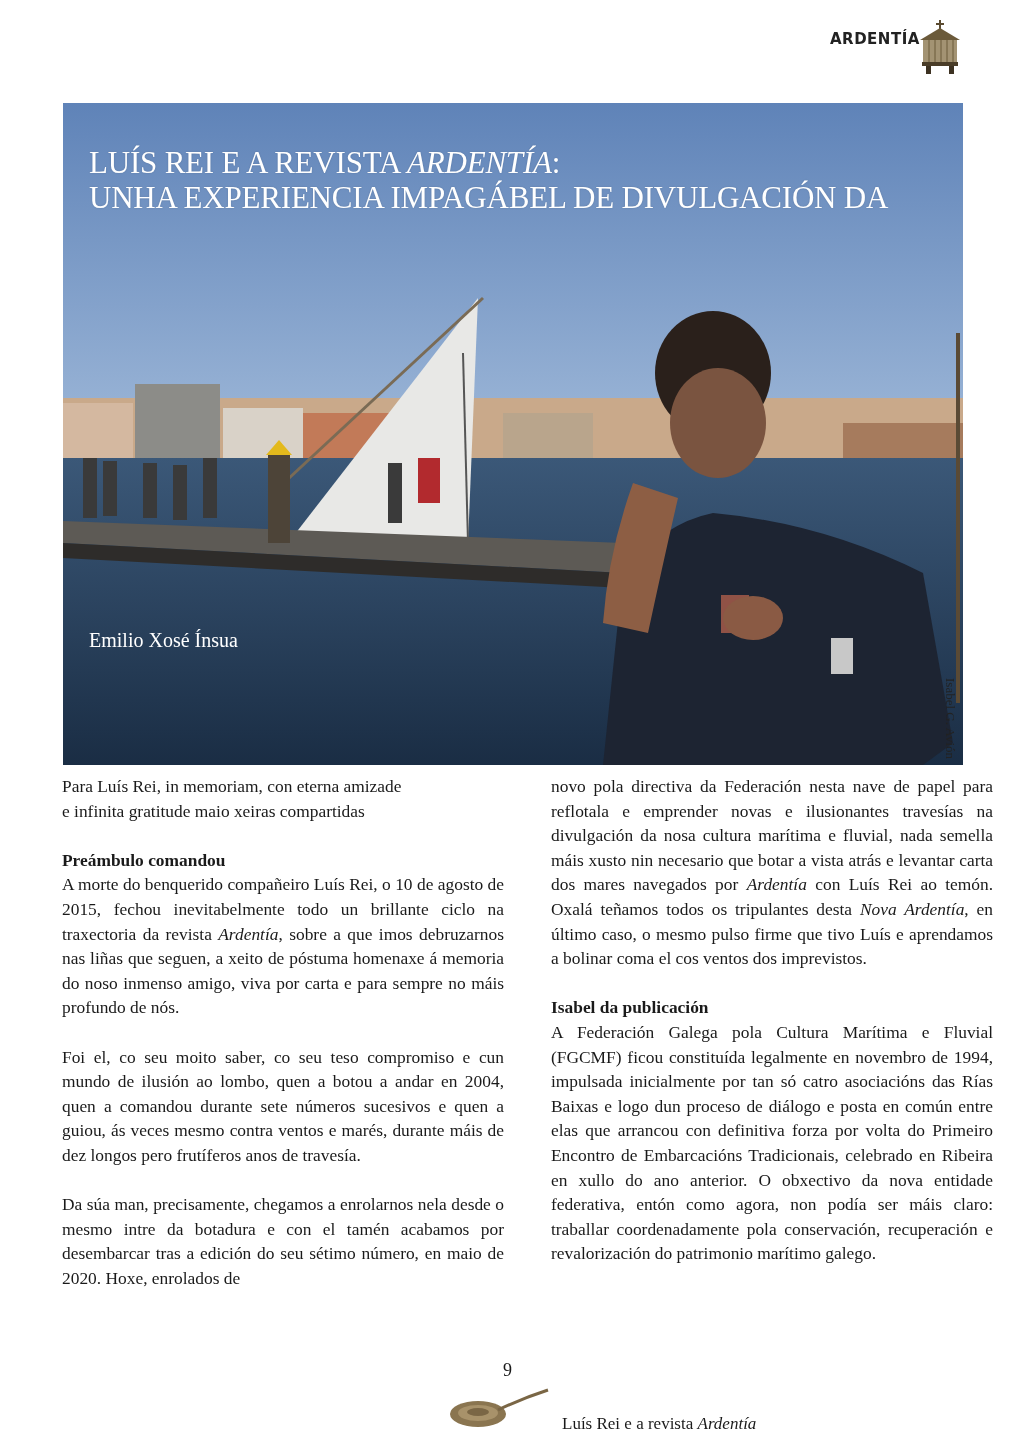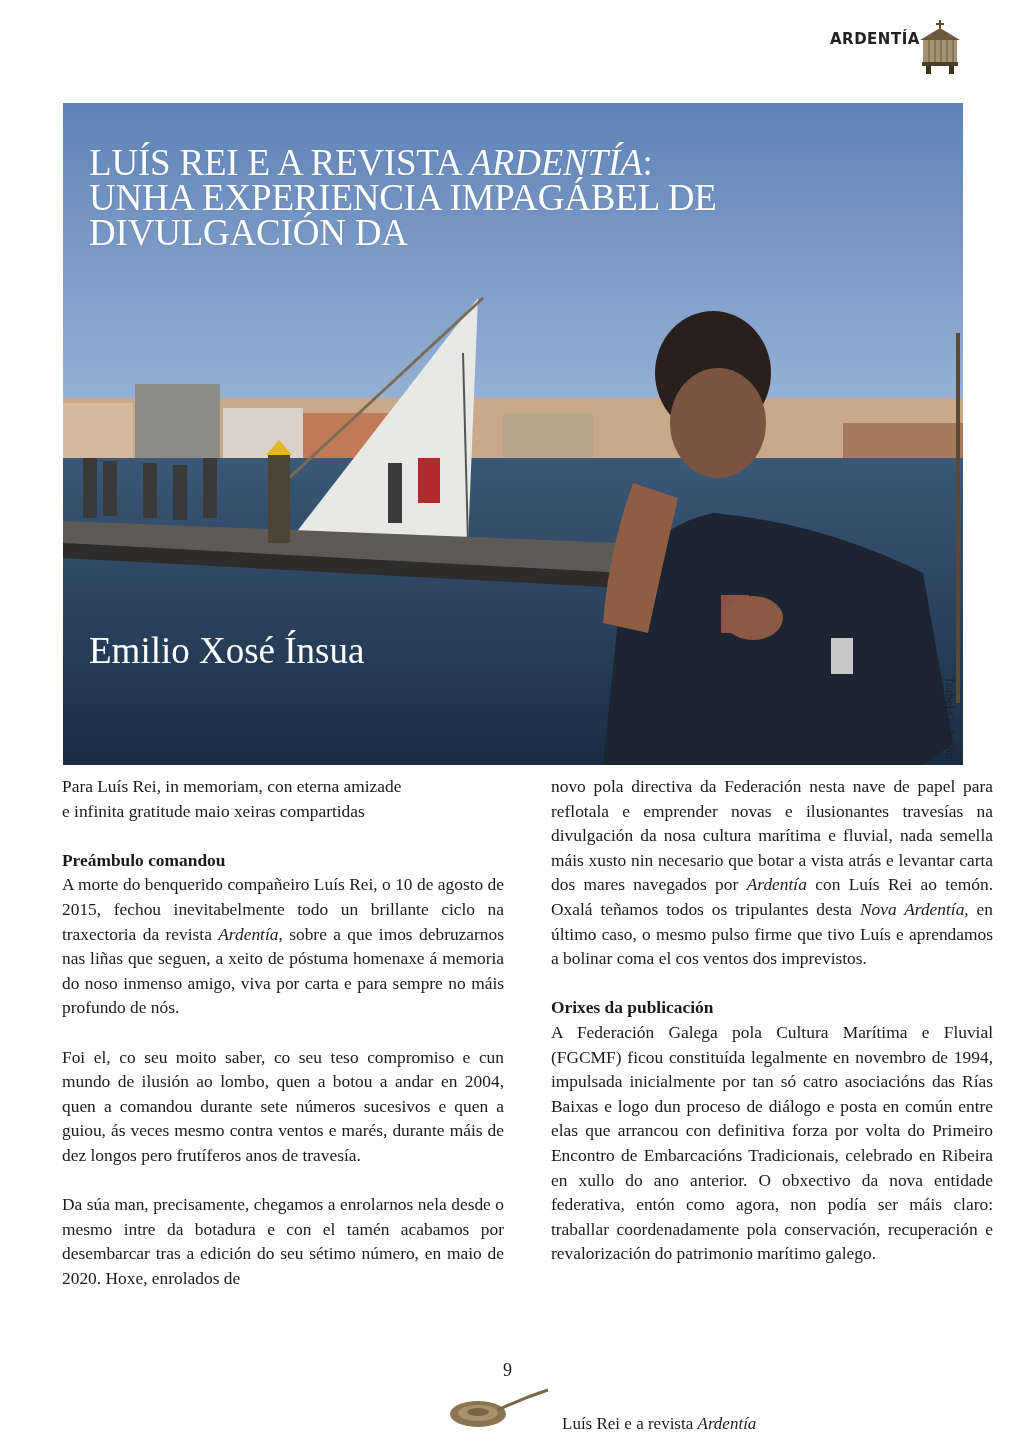--- a/index.html
+++ b/index.html
@@ -9,23 +9,23 @@
   
   .running-head { position: absolute; top: 30px; left: 830px; font-family: "DejaVu Sans", sans-serif;
                   font-weight: bold; font-size: 15px; letter-spacing: 0.5px; color: #222; }
   .horreo-logo { position: absolute; top: 18px; left: 914px; width: 52px; height: 58px; }
 
   
   .photo { position: absolute; left: 63px; top: 103px; width: 900px; height: 662px; overflow: hidden;
            background: #6a8cbd; }
   .photo svg { position: absolute; left: 0; top: 0; }
   .title { position: absolute; left: 26px; top: 42px; margin: 0; color: #fff; font-weight: normal;
-           font-size: 37px; line-height: 35px; letter-spacing: -0.2px; text-shadow: 0 0 2px rgba(0,0,0,0.15); }
+           font-size: 31px; line-height: 35px; letter-spacing: -0.2px; text-shadow: 0 0 2px rgba(0,0,0,0.15); }
   .title i { font-style: italic; }
-  .author { position: absolute; left: 26px; top: 526px; color: #fff; font-size: 37px; }
+  .author { position: absolute; left: 26px; top: 526px; color: #fff; font-size: 20px; }
   .credit { position: absolute; left: 958px; top: 678px; transform-origin: left top; transform: rotate(90deg);
             font-size: 13px; color: #222; white-space: nowrap; }
 
   
   .col { position: absolute; top: 774px; width: 442px; font-size: 17.4px; line-height: 24.6px; text-align: justify; }
   .col.left { left: 62px; }
   .col.right { left: 551px; }
   .col p { margin: 0; }
   .dedication { text-align: left !important; }
   .gap { height: 24.6px; }
@@ -128,21 +128,21 @@
   <p><span>A morte do benquerido compañeiro Luís Rei, o 10 de agosto de 2015, fechou inevitabelmente todo un brillante ciclo na traxectoria da revista </span><i>Ardentía</i><span>, sobre a que imos debruzarnos nas liñas que seguen, a xeito de póstuma homenaxe á memoria do noso inmenso amigo, viva por carta e para sempre no máis profundo de nós.</span></p>
   <div class="gap"></div>
   <p>Foi el, co seu moito saber, co seu teso compromiso e cun mundo de ilusión ao lombo, quen a botou a andar en 2004, quen a comandou durante sete números sucesivos e quen a guiou, ás veces mesmo contra ventos e marés, durante máis de dez longos pero frutíferos anos de travesía.</p>
   <div class="gap"></div>
   <p>Da súa man, precisamente, chegamos a enrolarnos nela desde o mesmo intre da botadura e con el tamén acabamos por desembarcar tras a edición do seu sétimo número, en maio de 2020. Hoxe, enrolados de</p>
 </div>
 
 <div class="col right">
   <p><span>novo pola directiva da Federación nesta nave de papel para reflotala e emprender novas e ilusionantes travesías na divulgación da nosa cultura marítima e fluvial, nada semella máis xusto nin necesario que botar a vista atrás e levantar carta dos mares navegados por </span><i>Ardentía</i><span> con Luís Rei ao temón. Oxalá teñamos todos os tripulantes desta </span><i>Nova Ardentía</i><span>, en último caso, o mesmo pulso firme que tivo Luís e aprendamos a bolinar coma el cos ventos dos imprevistos.</span></p>
   <div class="gap"></div>
-  <p class="heading">Orixes da publicación</p>
+  <p class="heading">Isabel da publicación</p>
   <p>A Federación Galega pola Cultura Marítima e Fluvial (FGCMF) ficou constituída legalmente en novembro de 1994, impulsada inicialmente por tan só catro asociacións das Rías Baixas e logo dun proceso de diálogo e posta en común entre elas que arrancou con definitiva forza por volta do Primeiro Encontro de Embarcacións Tradicionais, celebrado en Ribeira en xullo do ano anterior. O obxectivo da nova entidade federativa, entón como agora, non podía ser máis claro: traballar coordenadamente pola conservación, recuperación e revalorización do patrimonio marítimo galego.</p>
 </div>
 
 <svg class="footer-ornament" viewBox="0 0 105 48">
   <ellipse cx="30" cy="32" rx="28" ry="13" fill="#8a7550"></ellipse>
   <ellipse cx="30" cy="31" rx="20" ry="8" fill="#a8926a"></ellipse>
   <ellipse cx="30" cy="30" rx="11" ry="4" fill="#7a6645"></ellipse>
   <path d="M50,28 Q75,16 100,8" stroke="#7a6645" stroke-width="3" fill="none"></path>
 </svg>
 <div class="page-number">9</div>

